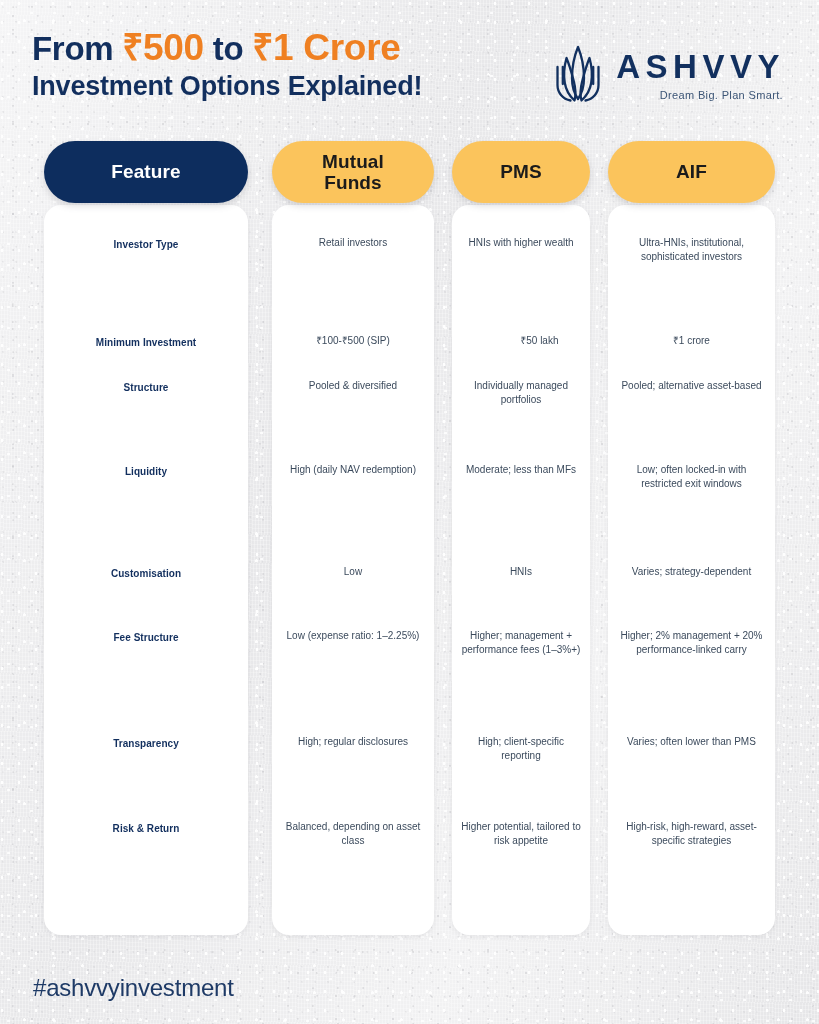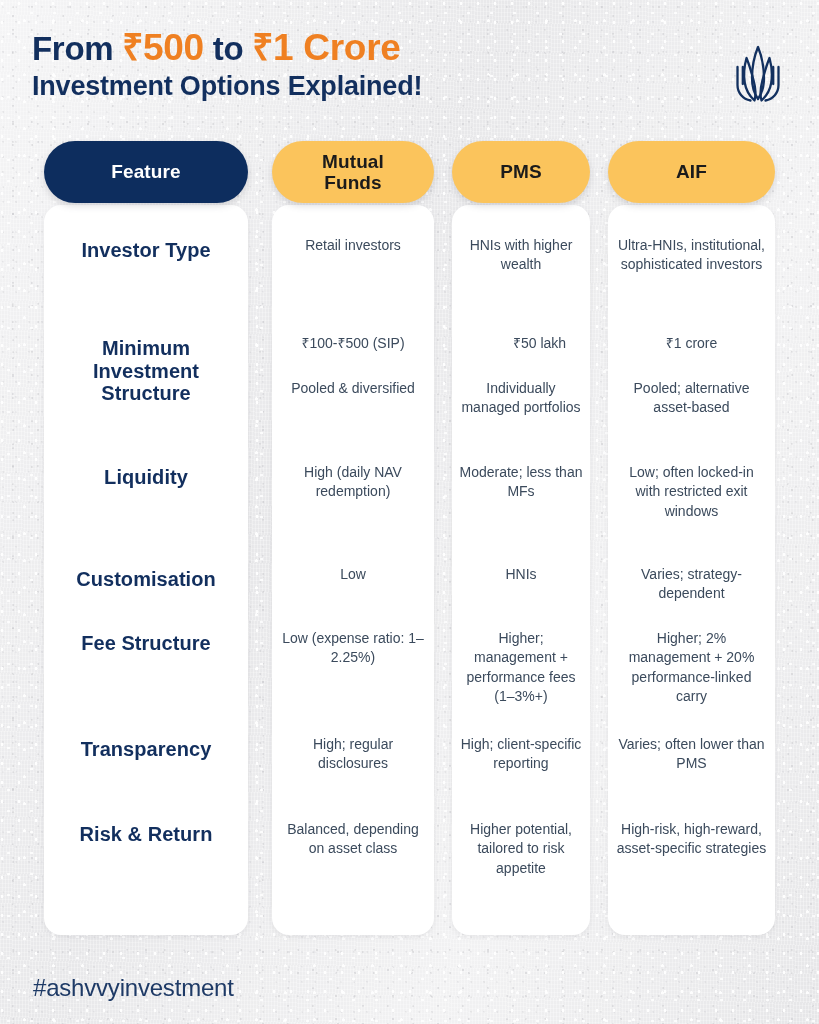--- a/index.html
+++ b/index.html
@@ -168,27 +168,27 @@
   }
   .cell {
     position: absolute;
     left: 0;
     width: 100%;
     text-align: center;
     box-sizing: border-box;
     padding: 0 7px;
   }
   .cell-feature {
-    font-size: 20px;
+    font-size: 10px;
     font-weight: 700;
     color: #122f5e;
     letter-spacing: 0.05px;
   }
   .cell-value {
-    font-size: 14px;
+    font-size: 10px;
     font-weight: 400;
     color: #3b4a5c;
     line-height: 1.38;
   }
 
   
   .footer {
     position: absolute;
     left: 33px;
     bottom: 22px;
@@ -222,20 +222,24 @@
         <g fill="none" stroke="#12305f" stroke-width="2.3" stroke-linejoin="round" stroke-linecap="round">
           <path d="M27 3 C22.5 14 21 24 21 34 C21 43 23.5 50 27 55 C30.5 50 33 43 33 34 C33 24 31.5 14 27 3 Z"></path>
           <path d="M15.5 14 C13 23 12.5 31 13.8 39 C15 46.5 18.5 52 23.5 56.5 C25 51.5 24.6 44 22.6 36.5 C20.8 29.5 18.4 21 15.5 14 Z"></path>
           <path d="M38.5 14 C41 23 41.5 31 40.2 39 C39 46.5 35.5 52 30.5 56.5 C29 51.5 29.4 44 31.4 36.5 C33.2 29.5 35.6 21 38.5 14 Z"></path>
           <path d="M6.5 23 L6.5 41 C6.5 49 12 55 19.5 56.5"></path>
           <path d="M11.8 23 L11.8 40"></path>
           <path d="M47.5 23 L47.5 41 C47.5 49 42 55 34.5 56.5"></path>
           <path d="M42.2 23 L42.2 40"></path>
         </g>
       </svg>
+      <div class="brand-text">
+        <div class="brand-name">ASHVVY</div>
+        <div class="brand-tag">Dream Big. Plan Smart.</div>
+      </div>
     </div>
 
   </div>
 
   <div class="table">
 
     <div class="col" style="left:44px; width:204px;">
       <div class="col-card"></div>
       <div class="pill pill-feature">
         <span class="pill-label">Feature</span>

